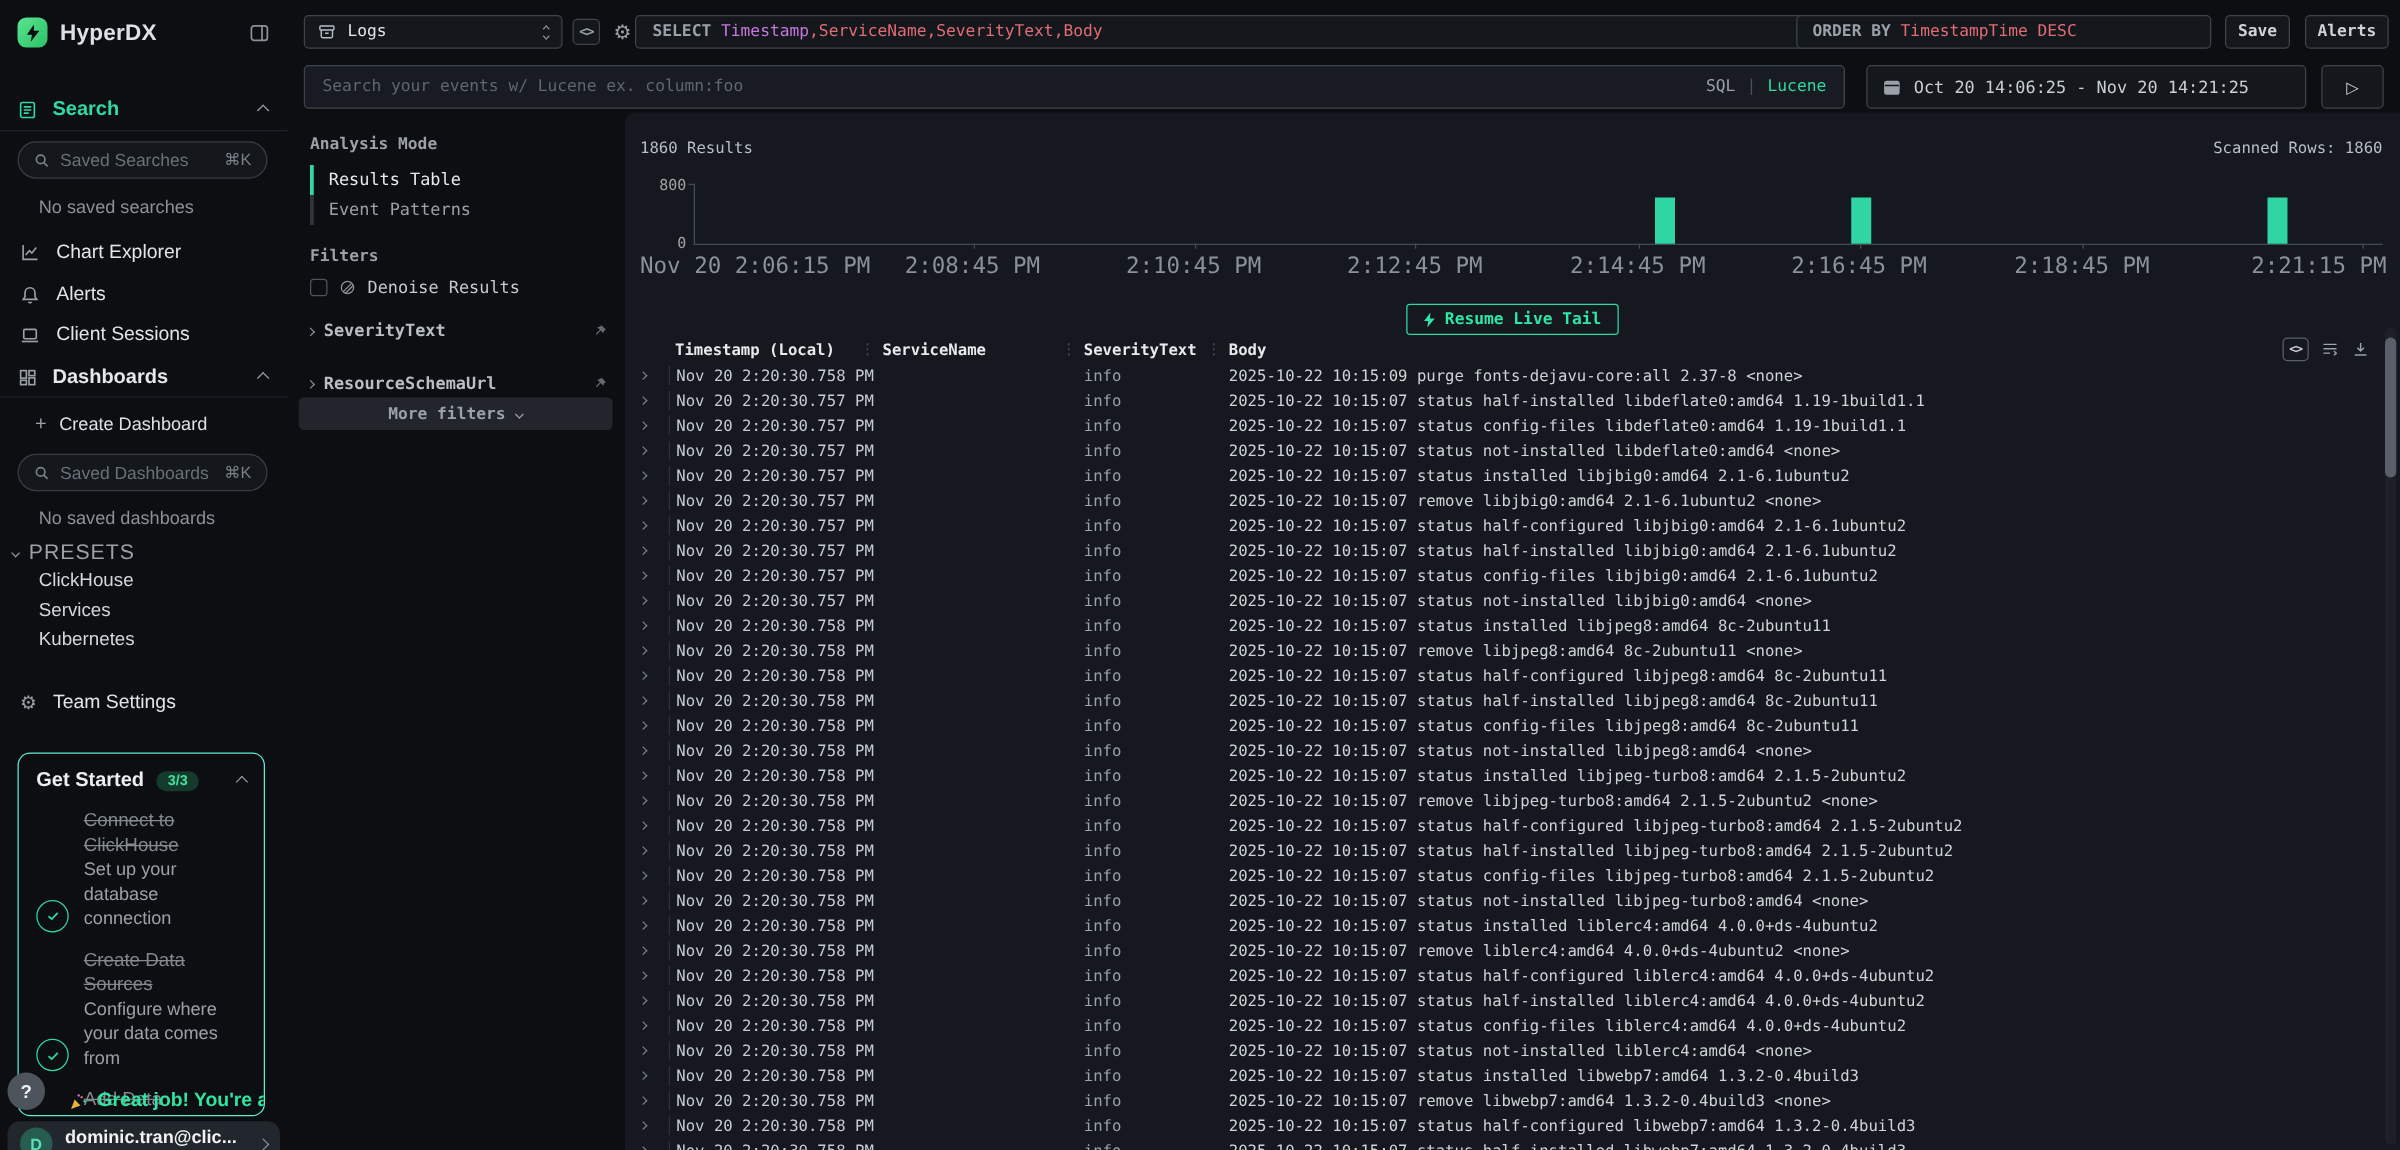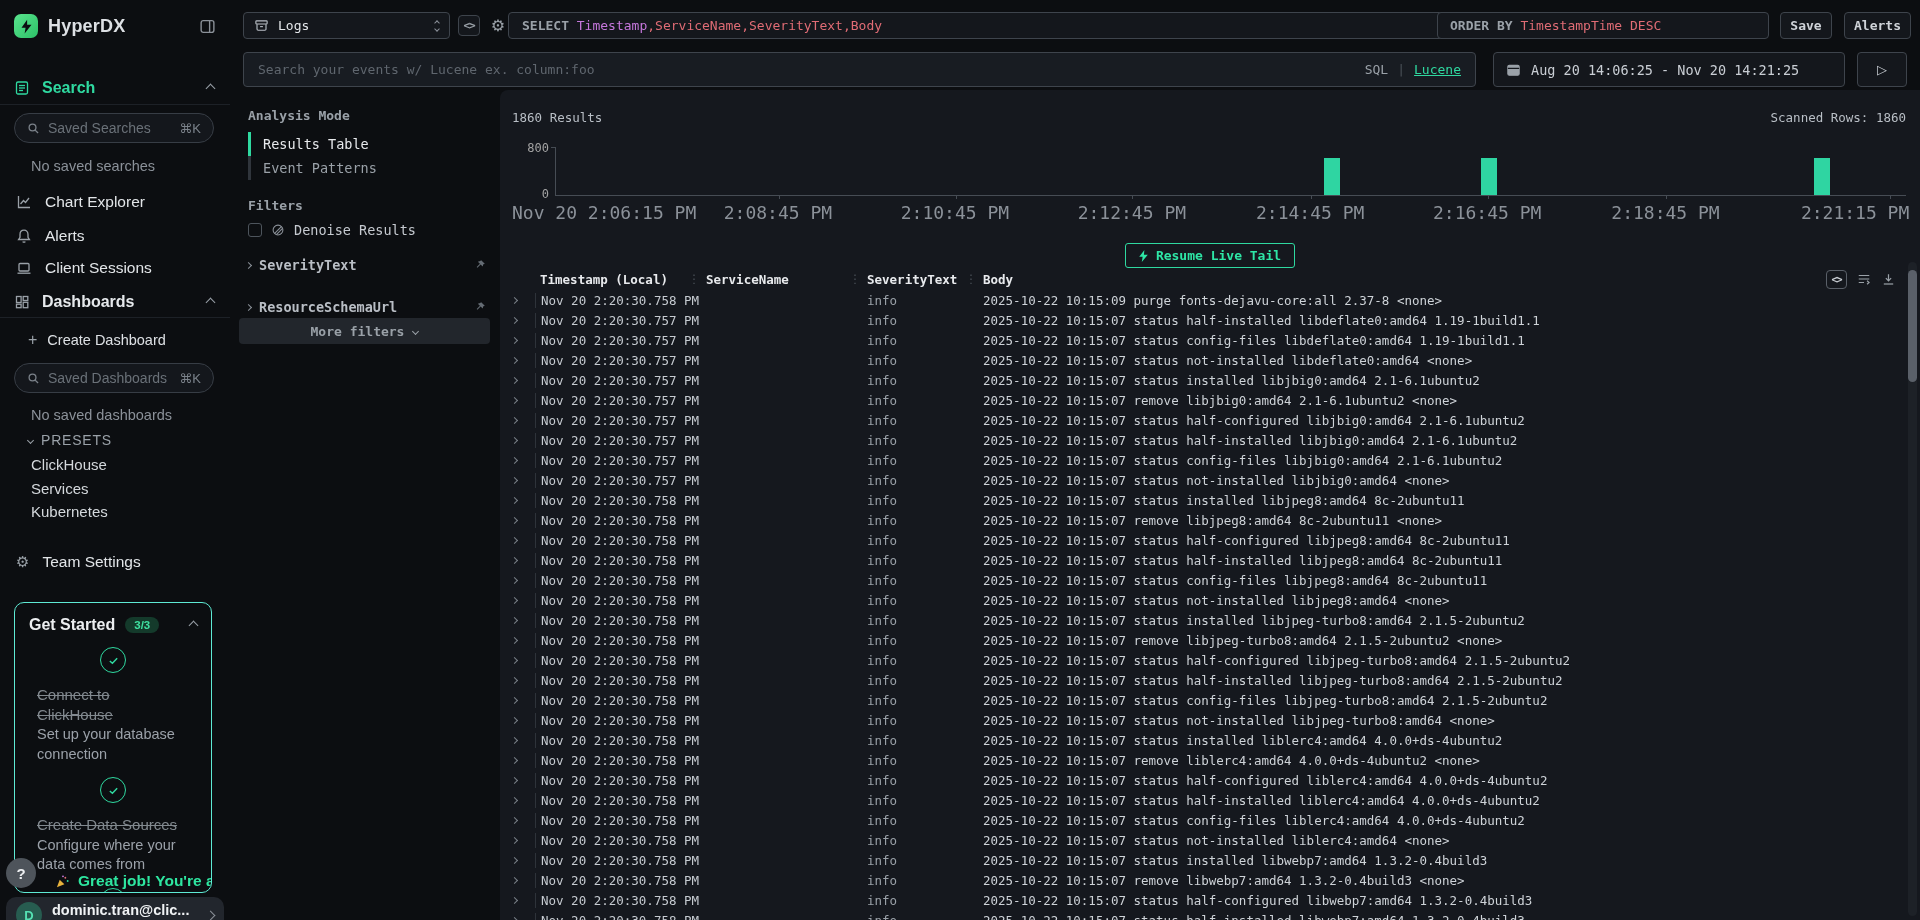--- a/index.html
+++ b/index.html
@@ -28,30 +28,30 @@
   .side-head{position:absolute;left:14px;right:16px;height:24px;display:flex;align-items:center;gap:12px;font-size:16px;font-weight:bold;color:#e6e9ec;}
   .side-head .chv{margin-left:auto;color:#9aa1a8;}
   .side-head.active{color:var(--green);}
   .divider{position:absolute;left:0;right:0;height:1px;background:#1d2127;}
   .pill{position:absolute;left:14px;right:16px;height:30px;border:1px solid #373d45;border-radius:16px;background:#14171c;display:flex;align-items:center;padding:0 12px;gap:8px;color:#6a7178;font-size:14px;}
   .pill .kbd{margin-left:auto;color:#7b828a;font-size:13px;}
   .empty-txt{position:absolute;left:31px;color:#8b9199;font-size:14.5px;}
   .nav-item{position:absolute;left:16px;right:16px;height:22px;display:flex;align-items:center;gap:13px;font-size:15.5px;color:#e2e5e8;cursor:pointer;}
   .nav-item .ic{color:#9aa1a8;}
   .link-item{position:absolute;left:31px;font-size:15px;color:#d4d8dc;cursor:pointer;}
-  .presets-head{position:absolute;left:28px;display:flex;align-items:center;gap:8px;font-size:14px;letter-spacing:.8px;color:#9aa1a8;}
+  .presets-head{position:absolute;left:10px;display:flex;align-items:center;gap:8px;font-size:17px;letter-spacing:.8px;color:#9aa1a8;}
   .create-row{position:absolute;left:28px;display:flex;align-items:center;gap:10px;font-size:14.5px;color:#dde0e4;}
   .create-row .plus{font-size:16px;color:#9aa1a8;}
 
   .gs-card{position:absolute;left:14px;right:18px;top:602px;height:291px;border:1px solid #5eead4;border-radius:10px;padding:13px 14px;overflow:hidden;}
   .gs-title-row{display:flex;align-items:center;gap:10px;}
   .gs-title{font-size:16px;font-weight:bold;color:#eceef0;}
   .gs-badge{background:#143a2b;color:#3fe0a0;font-size:11.5px;font-weight:bold;padding:2px 9px;border-radius:10px;}
   .gs-title-row .chv{margin-left:auto;color:#9aa1a8;}
-  .gs-item{display:flex;align-items:center;gap:12px;margin-top:13px;flex-direction:column;}
+  .gs-item{display:flex;align-items:flex-end;gap:12px;margin-top:13px;}
   .gs-check{flex:0 0 26px;width:26px;height:26px;border:1.6px solid var(--green);border-radius:50%;display:flex;align-items:center;justify-content:center;color:var(--green);}
   .gs-body{width:152px;}
   .gs-t{font-size:15px;color:#82898f;text-decoration:line-through;line-height:1.3;}
   .gs-d{font-size:14.5px;color:#9ba1a9;line-height:1.35;margin-top:1px;}
   .congrats{position:absolute;left:40px;bottom:2px;display:flex;gap:8px;align-items:center;font-size:15.5px;font-weight:bold;color:#2ee6a0;white-space:nowrap;}
   .help-fab{position:absolute;left:6px;top:858px;width:30px;height:30px;border-radius:50%;background:#4e545b;color:#eef0f2;font-size:15px;font-weight:bold;display:flex;align-items:center;justify-content:center;z-index:5;}
   .user-card{position:absolute;left:6px;right:6px;top:897px;height:40px;background:#22262d;border-radius:10px 10px 0 0;display:flex;align-items:flex-start;padding:5px 10px 0 10px;gap:10px;}
   .avatar{width:26px;height:26px;border-radius:50%;background:#275c50;color:#55e2b4;font-size:13px;font-weight:bold;display:flex;align-items:center;justify-content:center;}
   .user-meta{line-height:1.15;overflow:hidden;}
   .user-name{font-size:14.5px;font-weight:bold;color:#f0f2f4;white-space:nowrap;}
@@ -72,21 +72,21 @@
   .fld-purple{color:var(--purple);white-space:pre;}
   .fld-red{color:var(--red);white-space:pre;}
   .btn{position:absolute;top:12px;height:27px;border:1px solid var(--bd2);border-radius:4px;background:var(--box2);color:#cfd3d8;font-size:13px;font-weight:bold;display:flex;align-items:center;justify-content:center;cursor:pointer;}
   .save-btn{left:1550px;width:52px;}
   .alerts-btn{left:1614px;width:67px;}
   .search-row{position:absolute;top:52px;left:13px;width:1233px;height:35px;border:1px solid var(--bd2);border-radius:4px;background:#181c22;display:flex;align-items:center;padding:0 14px;font-size:13px;}
   .search-ph{color:#5f666e;}
   .mode-toggle{margin-left:auto;display:flex;gap:9px;font-size:13px;}
   .mode-sql{color:#9aa1a8;cursor:pointer;}
   .mode-div{color:#4a5058;}
-  .mode-lucene{color:var(--green);cursor:pointer;text-decoration:underline;}
+  .mode-lucene{color:var(--green);cursor:pointer;}
   .date-box{position:absolute;top:52px;left:1263px;width:352px;height:35px;border:1px solid var(--bd2);border-radius:4px;background:var(--box2);display:flex;align-items:center;gap:10px;padding:0 12px;font-size:13.5px;color:#c9ced4;cursor:pointer;}
   .play-btn{position:absolute;top:52px;left:1627px;width:50px;height:35px;border:1px solid var(--bd2);border-radius:4px;background:var(--box2);display:flex;align-items:center;justify-content:center;color:#c9ced4;font-size:13px;cursor:pointer;}
 
   
   .fpanel{position:absolute;left:0;top:90px;width:270px;height:830px;font-family:"DejaVu Sans Mono",monospace;}
   .fp-label{position:absolute;left:18px;font-size:13px;font-weight:bold;color:#9aa1a8;}
   .mode-item{position:absolute;left:18px;right:10px;height:24px;display:flex;align-items:center;padding-left:12px;border-left:3px solid #30353c;font-size:13.5px;color:#9aa1a8;cursor:pointer;}
   .mode-item.active{border-left-color:var(--green);color:#e8eaed;}
   .dn-row{position:absolute;left:18px;right:10px;height:20px;display:flex;align-items:center;gap:9px;font-size:13.5px;color:#c6cad0;}
   .cbx{width:14px;height:14px;border:1px solid #4d545c;border-radius:3px;background:transparent;cursor:pointer;}
@@ -346,21 +346,21 @@
       <span class="mode-lucene">Lucene</span>
     </span>
   </div>
   <div class="date-box mono">
     <span>
       <svg width="15" height="15" viewBox="0 0 16 16" fill="none" stroke="#9aa1a8" stroke-width="1.3">
           <rect x="2" y="3.5" width="12" height="10.5" rx="1.5" fill="#9aa1a8"></rect>
           <path d="M2 6.8h12" stroke="#14171c"></path>
         </svg>
     </span>
-    <span>Aug 20 14:06:25 - Nov 20 14:21:25</span>
+    <span>Oct 20 14:06:25 - Nov 20 14:21:25</span>
   </div>
   <div class="play-btn">
     <span>▷</span>
   </div>
 
   <div class="fpanel">
     <div class="fp-label" style="top:18px;">Analysis Mode</div>
     <div class="mode-item active" style="top:42px;">Results Table</div>
     <div class="mode-item" style="top:66px;">Event Patterns</div>
 

